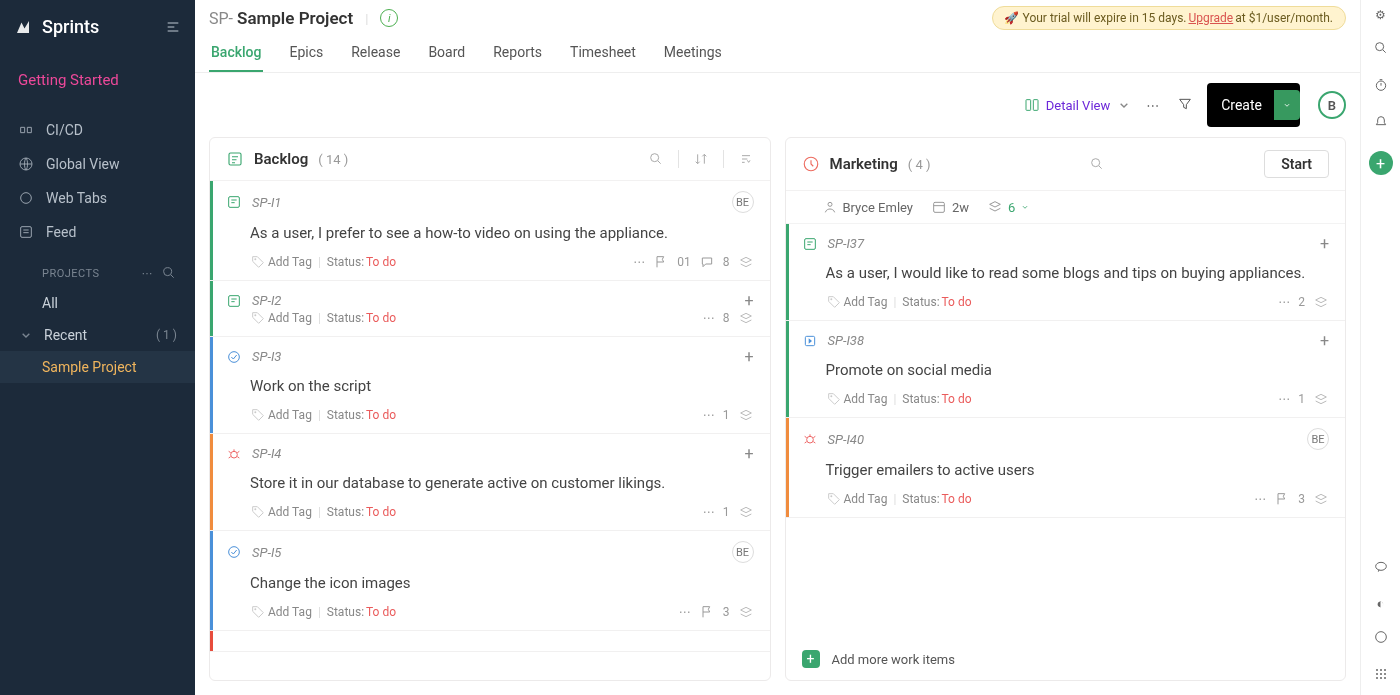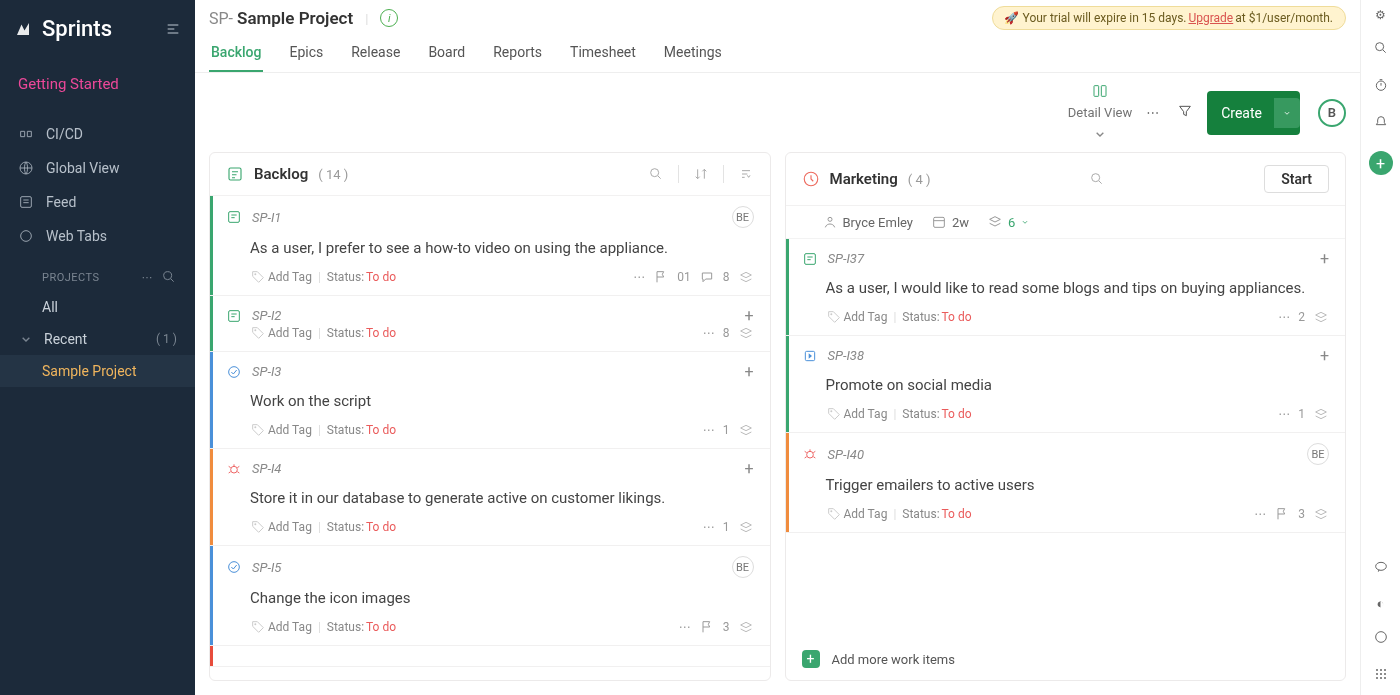--- a/index.html
+++ b/index.html
@@ -1,21 +1,21 @@
 <!DOCTYPE html>
 <html><head>
 <meta charset="utf-8">
 <style>
 * { box-sizing: border-box; margin: 0; padding: 0; font-family: -apple-system, BlinkMacSystemFont, "Segoe UI", Roboto, sans-serif; }
 html, body { height: 100%; width: 100%; overflow: hidden; }
 body { display: flex; background: #f5f5f5; color: #333; font-size: 13px; }
 
 
 .sidebar { width: 195px; background: #1c2a3a; color: #b7c0ca; display: flex; flex-direction: column; }
-.sidebar-header { display: flex; align-items: center; padding: 16px 14px; font-size: 22px; color: #fff; font-weight: 500; }
+.sidebar-header { display: flex; align-items: center; padding: 16px 14px; font-size: 18px; color: #fff; font-weight: 500; }
 .sidebar-header .brand-icon { margin-right: 10px; fill: #fff; }
 .sidebar-header .menu-icon { margin-left: auto; opacity: .7; }
 .side-link { display: flex; align-items: center; padding: 9px 18px; color: #b7c0ca; font-size: 14px; cursor: pointer; }
 .side-link svg { margin-right: 12px; opacity: .8; }
 .side-getting { padding: 18px 18px 10px 18px; font-size: 15px; color: #ec4899; }
 .side-projects-hdr { display: flex; align-items: center; padding: 16px 18px 6px 42px; font-size: 11px; letter-spacing: .5px; color: #7a8591; }
 .side-projects-hdr .dots { margin-left: auto; margin-right: 8px; }
 .proj-row { display: flex; align-items: center; padding: 8px 18px 8px 42px; font-size: 14px; cursor: pointer; }
 .proj-row.all { color: #c9d1d9; }
 .proj-row.recent { color: #c9d1d9; }
@@ -32,24 +32,24 @@
 .proj-info { margin-left: 12px; width: 18px; height: 18px; border: 1px solid #4caf50; border-radius: 50%; display: flex; align-items: center; justify-content: center; color: #4caf50; font-size: 11px; font-style: italic; }
 .trial-banner { margin-left: auto; background: #fff3cf; border: 1px solid #efdc9a; border-radius: 16px; padding: 4px 12px; font-size: 12px; color: #6b5b1f; display: flex; align-items: center; }
 .trial-banner .upg { color: #d9534f; text-decoration: underline; margin: 0 2px; cursor: pointer; }
 .tabs { display: flex; gap: 24px; margin-top: 6px; }
 .tab { padding: 8px 2px 10px 2px; font-size: 14px; color: #555; cursor: pointer; border-bottom: 2px solid transparent; }
 .tab.active { color: #3aa66f; border-bottom-color: #3aa66f; font-weight: 500; }
 
 
 .toolbar { display: flex; align-items: center; padding: 10px 14px; gap: 10px; }
 .toolbar-spacer { flex: 1; }
-.detail-view { display: flex; align-items: center; gap: 6px; font-size: 13px; color: #737373; cursor: pointer; flex-direction: column; }
+.detail-view { display: flex; align-items: center; gap: 6px; font-size: 13px; color: #6d28d9; cursor: pointer; }
 .detail-view svg { fill: #4caf50; }
 .icon-btn { cursor: pointer; color: #555; padding: 4px; }
-.create-btn { background: #15803d; color: #fff; padding: 14px 14px; border-radius: 4px; font-size: 14px; cursor: pointer; display: flex; align-items: center; gap: 6px; }
+.create-btn { background: #000000; color: #fff; padding: 14px 14px; border-radius: 4px; font-size: 14px; cursor: pointer; display: flex; align-items: center; gap: 6px; }
 .create-btn .drop { background: #37995f; margin: -7px -14px -7px 6px; padding: 7px 8px; border-radius: 0 4px 4px 0; }
 .avatar { width: 28px; height: 28px; border-radius: 50%; border: 2px solid #3aa66f; display: flex; align-items: center; justify-content: center; font-weight: 600; color: #555; margin-left: 8px; cursor: pointer; }
 
 
 .columns { display: flex; gap: 14px; padding: 0 14px 14px 14px; flex: 1; min-height: 0; }
 .col { background: #fff; border: 1px solid #eceaea; border-radius: 6px; display: flex; flex-direction: column; min-width: 0; }
 .col.backlog { flex: 1 1 50%; }
 .col.sprint { flex: 1 1 50%; }
 .col-hdr { display: flex; align-items: center; padding: 12px 16px; border-bottom: 1px solid #f2f1f1; font-size: 15px; font-weight: 600; color: #333; gap: 10px; }
 .col-hdr .cnt { font-weight: 400; color: #999; font-size: 13px; }
@@ -112,30 +112,30 @@
   </div>
   <div class="side-link">
     <svg class="svg-ic" viewBox="0 0 24 24">
         <circle cx="12" cy="12" r="9" fill="none" stroke="#b7c0ca" stroke-width="1.5"></circle>
         <path d="M3 12h18M12 3c3 3 3 15 0 18M12 3c-3 3-3 15 0 18" fill="none" stroke="#b7c0ca" stroke-width="1.5"></path>
       </svg>
     <span>Global View</span>
   </div>
   <div class="side-link">
     <svg class="svg-ic" viewBox="0 0 24 24">
+        <circle cx="12" cy="12" r="8" fill="none" stroke="#b7c0ca" stroke-width="1.5"></circle>
+      </svg>
+    <span>Web Tabs</span>
+  </div>
+  <div class="side-link">
+    <svg class="svg-ic" viewBox="0 0 24 24">
         <rect x="4" y="4" width="16" height="16" rx="2" fill="none" stroke="#b7c0ca" stroke-width="1.5"></rect>
         <path d="M8 9h8M8 13h8" stroke="#b7c0ca" stroke-width="1.5"></path>
       </svg>
     <span>Feed</span>
-  </div>
-  <div class="side-link">
-    <svg class="svg-ic" viewBox="0 0 24 24">
-        <circle cx="12" cy="12" r="8" fill="none" stroke="#b7c0ca" stroke-width="1.5"></circle>
-      </svg>
-    <span>Web Tabs</span>
   </div>
   <div class="side-projects-hdr">
     <span>PROJECTS</span>
     <span class="dots">⋯</span>
     <svg class="svg-ic" viewBox="0 0 24 24">
         <circle cx="10" cy="10" r="6" fill="none" stroke="#7a8591" stroke-width="1.5"></circle>
         <path d="M15 15l4 4" stroke="#7a8591" stroke-width="1.5"></path>
       </svg>
   </div>
   <div class="proj-row all">

